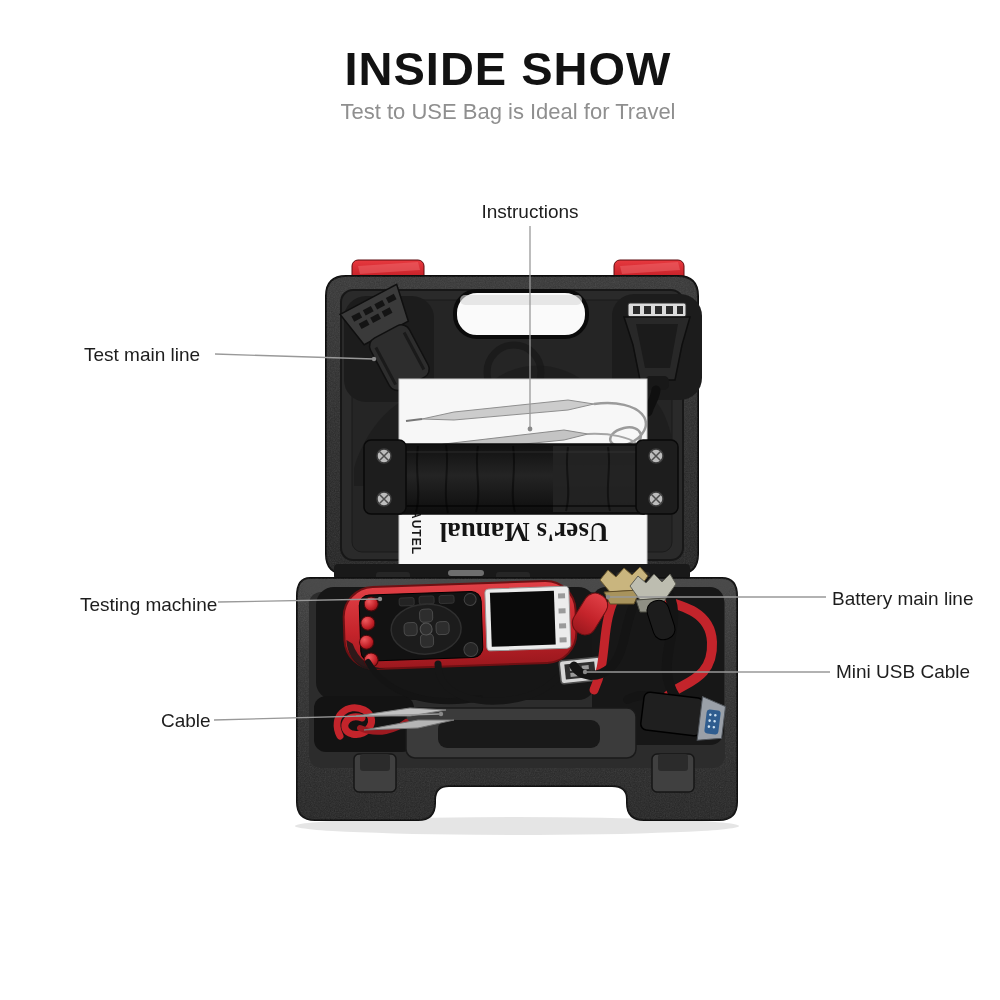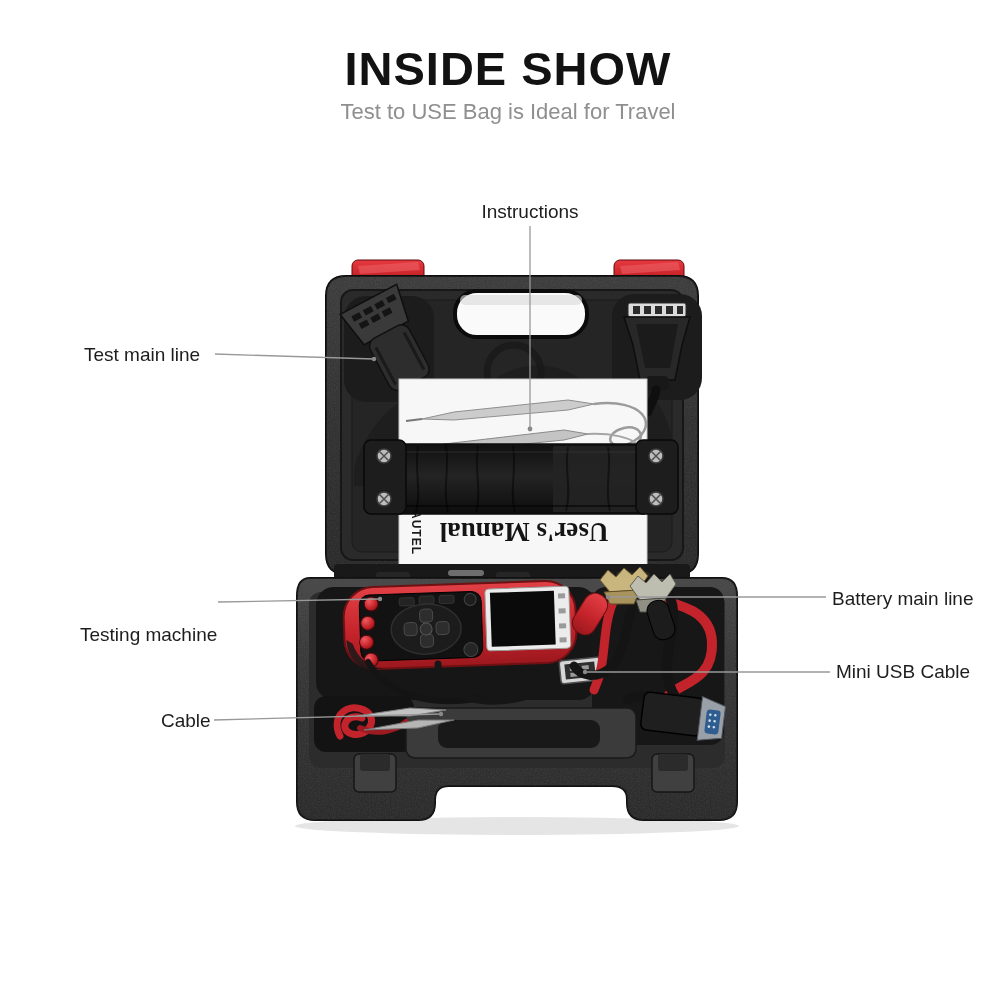--- a/index.html
+++ b/index.html
@@ -298,18 +298,18 @@
         <circle cx="433" cy="714" r="2.2" fill="#8a8a8a" stroke="none"></circle>
     <line x1="600" y1="597" x2="818" y2="597"></line>
         <circle cx="600" cy="597" r="2.2" fill="#8a8a8a" stroke="none"></circle>
     <line x1="577" y1="672" x2="822" y2="672"></line>
         <circle cx="577" cy="672" r="2.2" fill="#8a8a8a" stroke="none"></circle>
   </g>
 </svg>
 
 <div class="callout co-center" style="left:522px;top:201px;">Instructions</div>
 <div class="callout" style="left:76px;top:344px;">Test main line</div>
-<div class="callout" style="left:72px;top:624px;">Testing machine</div>
+<div class="callout" style="left:72px;top:594px;">Testing machine</div>
 <div class="callout" style="left:153px;top:710px;">Cable</div>
 <div class="callout" style="left:824px;top:588px;">Battery main line</div>
 <div class="callout" style="left:828px;top:661px;text-align:center;">Mini USB Cable</div>
 
 </div>
 
 </body></html>

